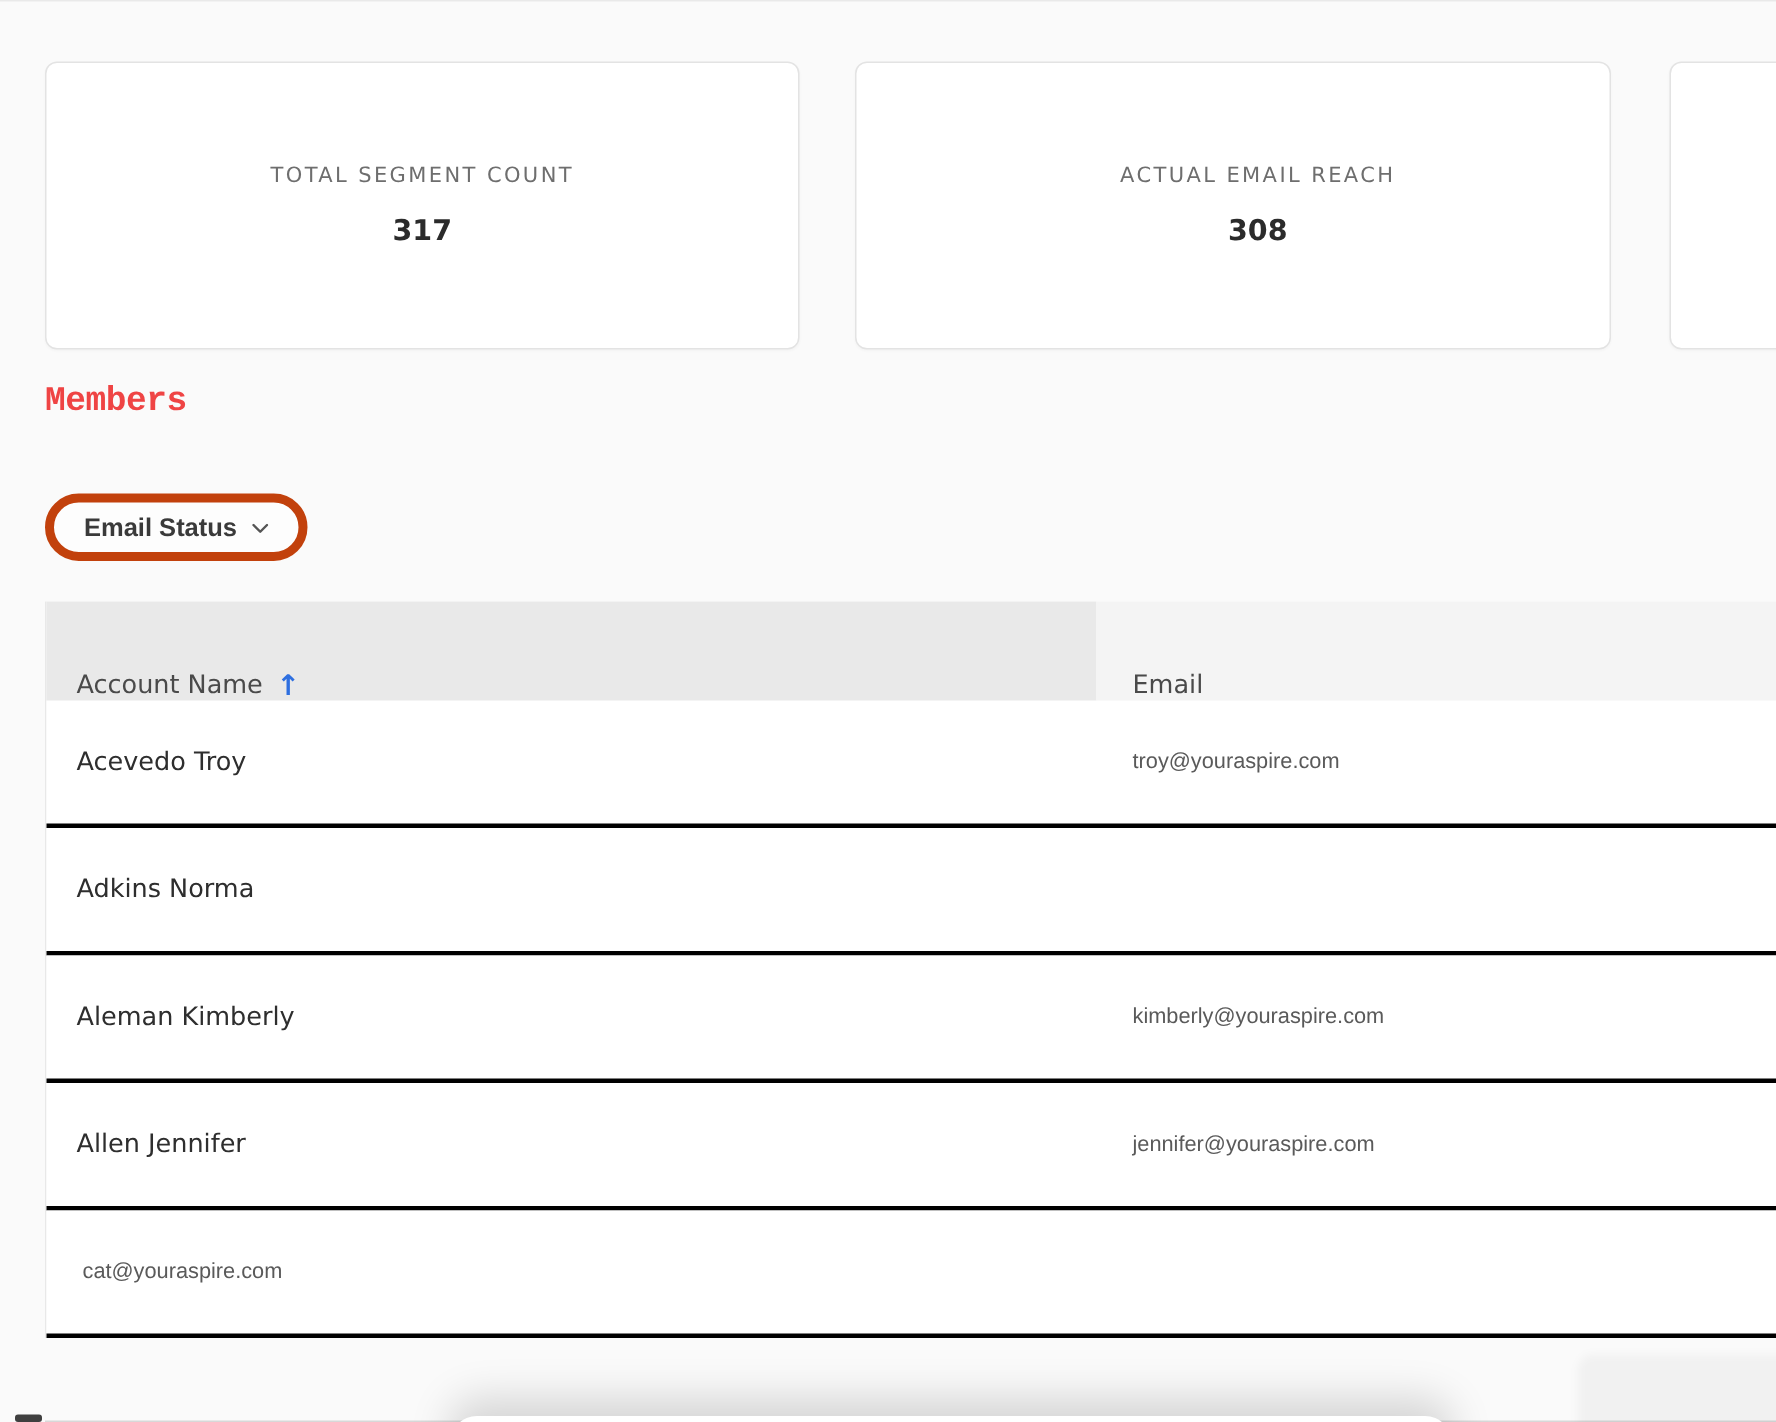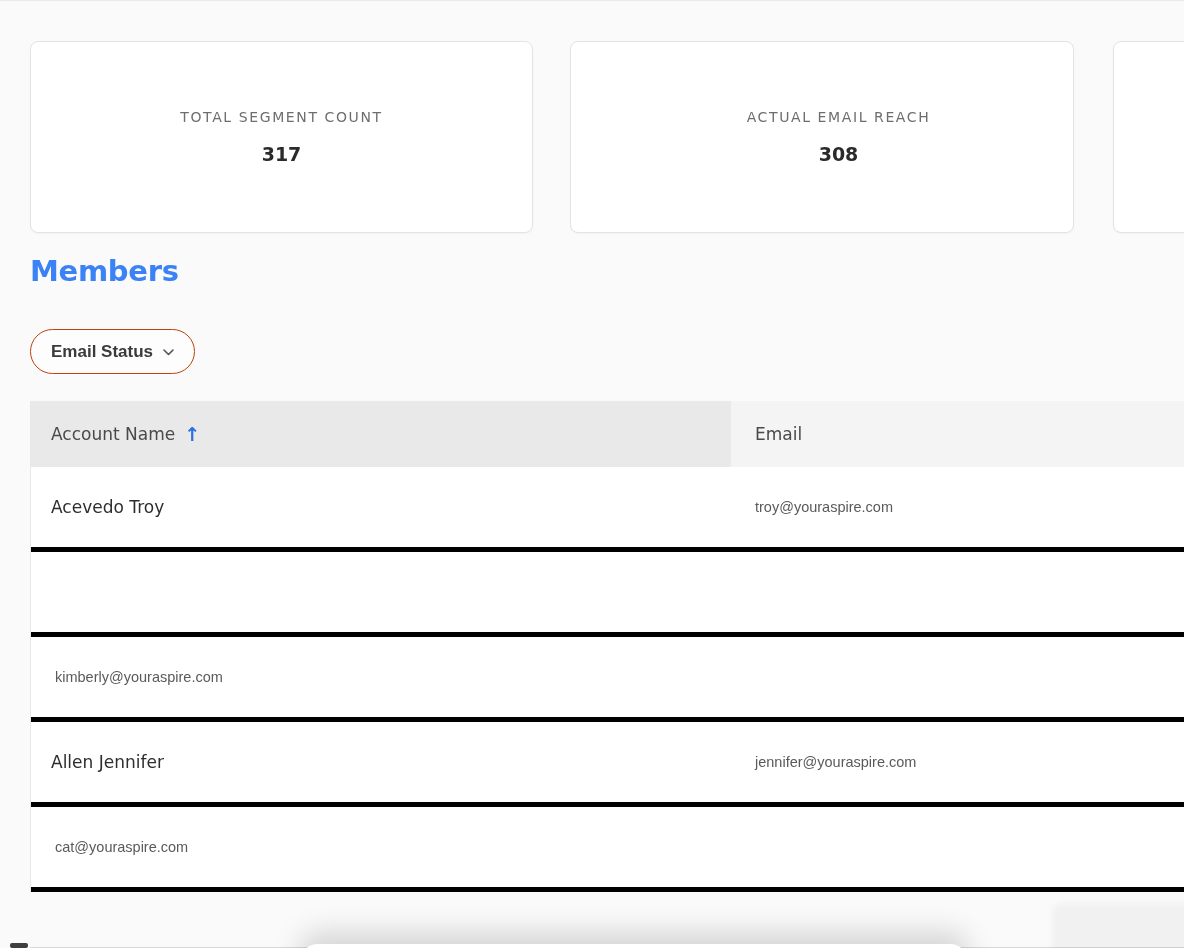--- a/index.html
+++ b/index.html
@@ -32,45 +32,45 @@
     font-size:14px; font-weight:500; letter-spacing:1.6px;
     color:#6e6e6e; text-transform:uppercase;
   }
   .card-value {
     font-size:19px; font-weight:700; color:#2b2b2b;
   }
 
   
   .members-title {
     position:absolute; left:30px; top:254px;
-    font-size:29px; font-weight:800; color:#3b82f6; letter-spacing:-0.3px;
+    font-size:23px; font-weight:800; color:#ef4444; letter-spacing:-0.3px;font-family:Liberation Mono, monospace;
   }
   .filter-chip {
     position:absolute; left:30px; top:329px; height:45px;
     display:inline-flex; align-items:center; gap:10px;
     padding:0 20px;
     background:#fdfdfd;
-    border:1px solid #c2410c;
+    border:6px solid #c2410c;
     border-radius:23px;
     cursor:pointer;
   }
   .filter-chip-label {
     font-size:17px; font-weight:600; color:#3a3a3a;
   }
   .chevron-icon { display:inline-flex; margin-top:2px; }
 
   
   .members-table {
     position:absolute; left:30px; top:401px; width:1154px;
     background:#ffffff;
     border-left:1px solid #e8e8e8;
   }
   .thead { display:flex; height:66px; }
   .th {
-    display:flex; align-items:center;
+    display:flex; align-items:flex-end;
     font-size:17px; color:#4a4a4a;
     cursor:pointer;
   }
   .th-account {
     width:700px; padding-left:20px;
     background:#e9e9e9;
   }
   .th-email {
     flex:1; padding-left:24px;
     background:#f4f4f4;
@@ -78,21 +78,21 @@
   .sort-arrow {
     margin-left:9px;
     color:#2e6fe0;
     font-size:19px; font-weight:700;
     line-height:1;
   }
   .trow {
     display:flex; align-items:center;
     height:85px;
     background:#ffffff;
-    border-bottom:5px solid #000000;
+    border-bottom:3px solid #000000;
     cursor:pointer;
   }
   .cell-name {
     width:700px; padding-left:20px;
     font-size:17px; color:#2e2e2e;
   }
   .cell-email {
     flex:1; padding-left:24px;
     font-family:"Liberation Sans", sans-serif;
     font-size:14.5px; color:#5a5a5a;
@@ -156,22 +156,24 @@
     <div class="th th-email">
       <span>Email</span>
     </div>
   </div>
 
   <div class="trow">
     <div class="cell-name">Acevedo Troy</div>
     <div class="cell-email">troy@youraspire.com</div>
   </div>
   <div class="trow">
+    <div class="cell-name">Adkins Norma</div>
   </div>
   <div class="trow">
+    <div class="cell-name">Aleman Kimberly</div>
     <div class="cell-email">kimberly@youraspire.com</div>
   </div>
   <div class="trow">
     <div class="cell-name">Allen Jennifer</div>
     <div class="cell-email">jennifer@youraspire.com</div>
   </div>
   <div class="trow">
     <div class="cell-email">cat@youraspire.com</div>
   </div>
 </div>

